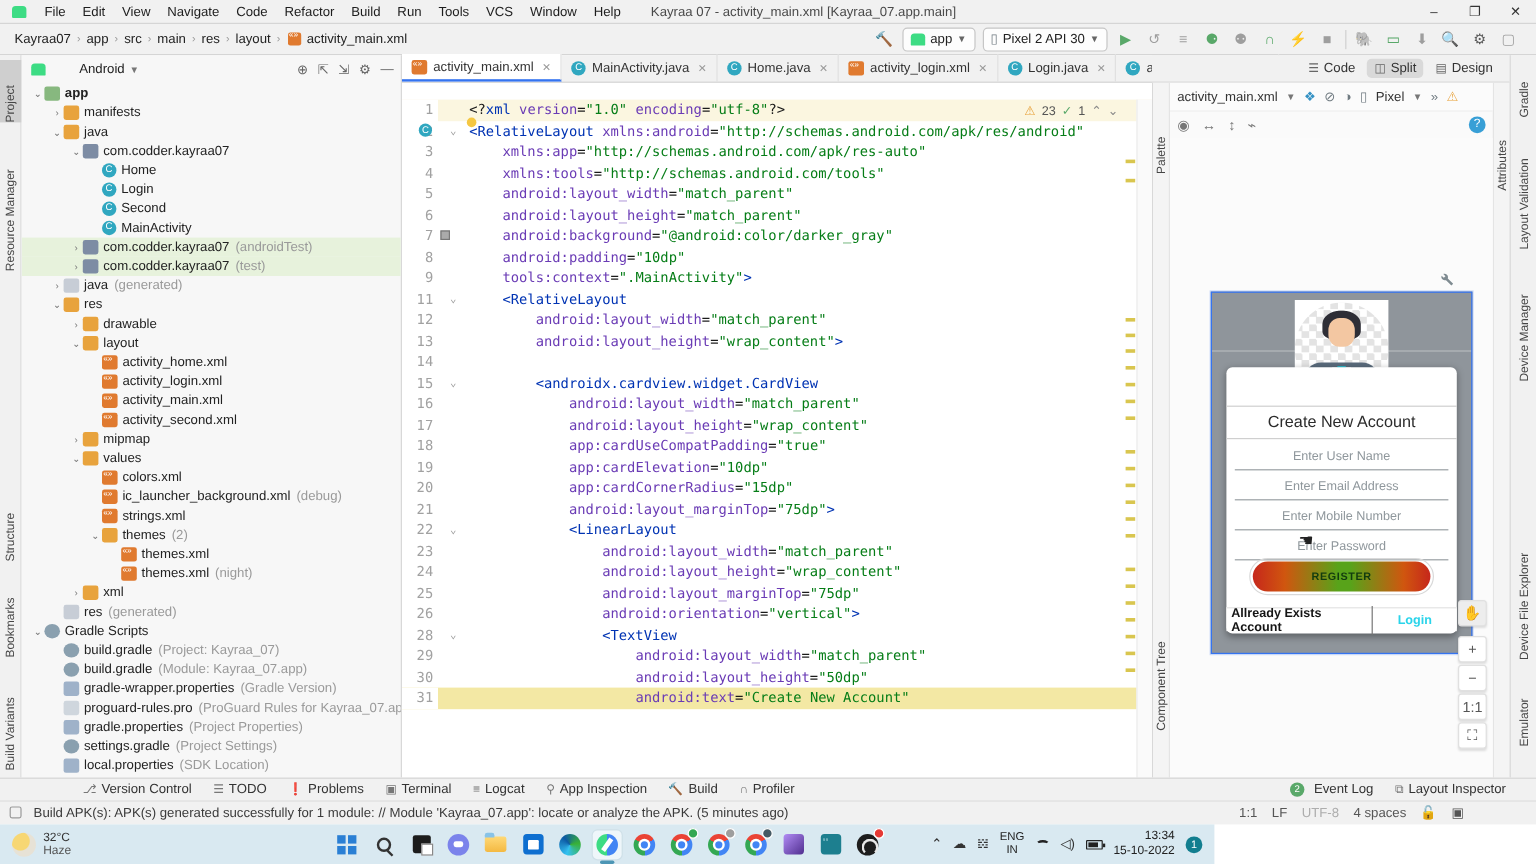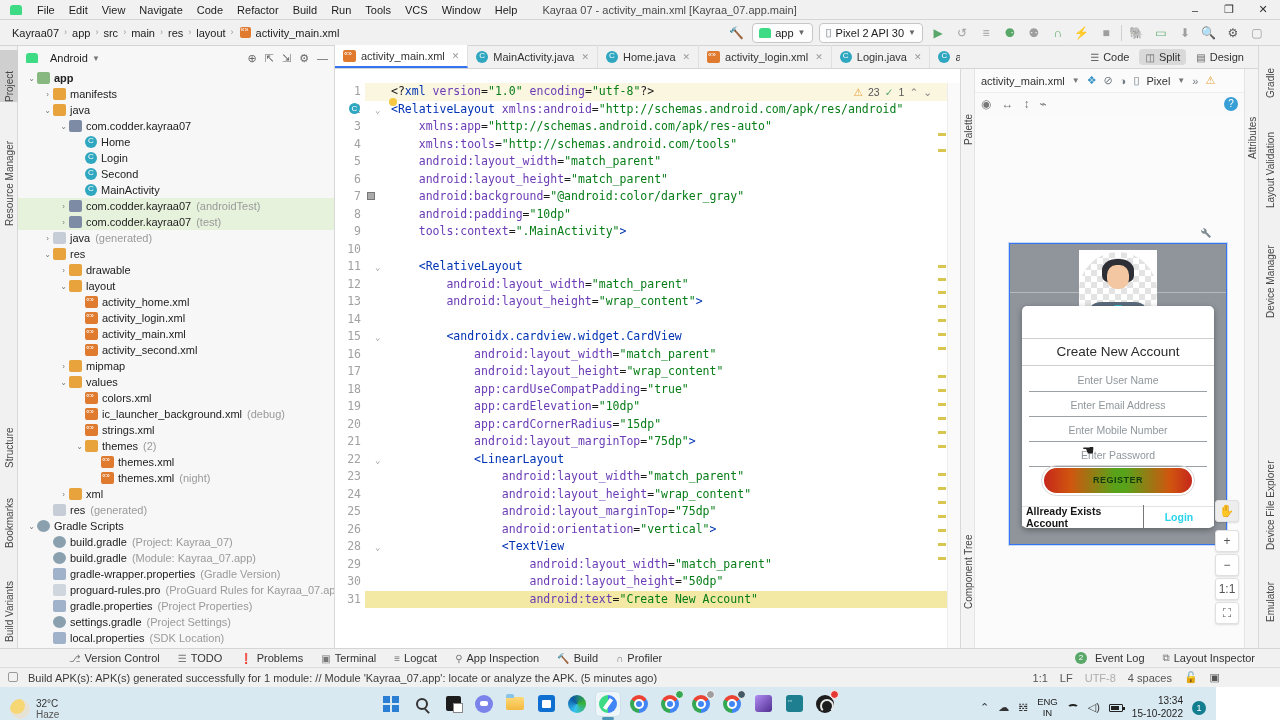--- a/index.html
+++ b/index.html
@@ -136,21 +136,21 @@
   #bt-right { margin-left:auto; display:flex; align-items:center; margin-right:16px; }
   .evt-badge { width:12px; height:12px; border-radius:50%; background:#59a869; color:#fff; font-size:8px; text-align:center; line-height:12px; margin-right:4px; }
 
   #status-bar { position:absolute; top:667px; left:0; width:1280px; height:20px; background:#f1f1f1; border-top:1px solid #dcdcdc; display:flex; align-items:center; font-size:11px; color:#3b3b3b; }
   #status-msg { margin-left:28px; }
   #status-box { position:absolute; left:8px; top:4px; width:10px; height:10px; border:1px solid #9a9a9a; border-radius:2px; }
   #status-right { margin-left:auto; display:flex; align-items:center; gap:12px; margin-right:60px; color:#555; }
   .dim { color:#adadad; }
 
   
-  #taskbar { position:absolute; top:687px; left:0; width:1216px; height:33px; background:#d9e9f1; display:flex; align-items:flex-end; }
+  #taskbar { position:absolute; top:687px; left:0; width:1012px; height:33px; background:#d9e9f1; display:flex; align-items:center; }
   #weather { display:flex; align-items:center; gap:6px; margin-left:10px; font-size:10px; color:#333; }
   #weather-icon { width:20px; height:20px; border-radius:50%; background:radial-gradient(circle at 35% 35%, #f7d774 0 40%, #e7e2d6 45% 100%); }
   #task-center { position:absolute; left:50%; transform:translateX(-50%); display:flex; align-items:center; gap:7px; height:33px; }
   .task-ico { width:24px; height:24px; border-radius:4px; position:relative; display:flex; align-items:center; justify-content:center; }
   .task-ico.active-app { background:#eef6fa; box-shadow:0 0 0 1px #cfe0e8; }
   .task-ico.active-app:after { content:""; position:absolute; bottom:-4px; left:6px; width:12px; height:3px; border-radius:2px; background:#4d96b5; }
   .win-grid { width:16px; height:16px; display:grid; grid-template-columns:7px 7px; grid-template-rows:7px 7px; gap:2px; }
   .win-grid div { background:#2a7fd4; }
   .search-glyph { width:12px; height:12px; border:2px solid #333; border-radius:50%; position:relative; }
   .search-glyph:after { content:""; position:absolute; right:-4px; bottom:-4px; width:6px; height:2px; background:#333; transform:rotate(45deg); }
@@ -274,21 +274,21 @@
         <span class="vlabel">Bookmarks</span>
       </div>
     <div class="strip-item" style="top:512px;height:84px">
         <span class="vlabel">Build Variants</span>
       </div>
   </div>
 
   <div id="project">
     <div id="project-header">
       <div class="android-logo" style="margin-left:2px"></div>
-      <span style="margin-left:4px">Android</span>
+      <span style="margin-left:20px">Android</span>
       <span style="color:#777;font-size:8px;margin-left:4px">▼</span>
       <div class="hdr-icons">
         <span>⊕</span>
         <span>⇱</span>
         <span>⇲</span>
         <span>⚙</span>
         <span>—</span>
       </div>
     </div>
     <div class="tree" id="tree">
@@ -566,25 +566,20 @@
         </div>
         <div class="code-line">
           <div class="gutter">8</div>
           <div class="gutter-extra"></div>
           <div class="code-text"><span class="tk-p">    </span><span class="tk-a">android:padding</span><span class="tk-p">=</span><span class="tk-s">"10dp"</span></div>
         </div>
         <div class="code-line">
           <div class="gutter">9</div>
           <div class="gutter-extra"></div>
           <div class="code-text"><span class="tk-p">    </span><span class="tk-a">tools:context</span><span class="tk-p">=</span><span class="tk-s">".MainActivity"</span><span class="tk-t">&gt;</span></div>
-        </div>
-        <div class="code-line">
-          <div class="gutter">10</div>
-          <div class="gutter-extra"></div>
-          <div class="code-text"></div>
         </div>
         <div class="code-line">
           <div class="gutter">11</div>
           <div class="gutter-extra">
             <div class="fold">⌄</div>
           </div>
           <div class="code-text"><span class="tk-p">    </span><span class="tk-t">&lt;RelativeLayout</span></div>
         </div>
         <div class="code-line">
           <div class="gutter">12</div>

